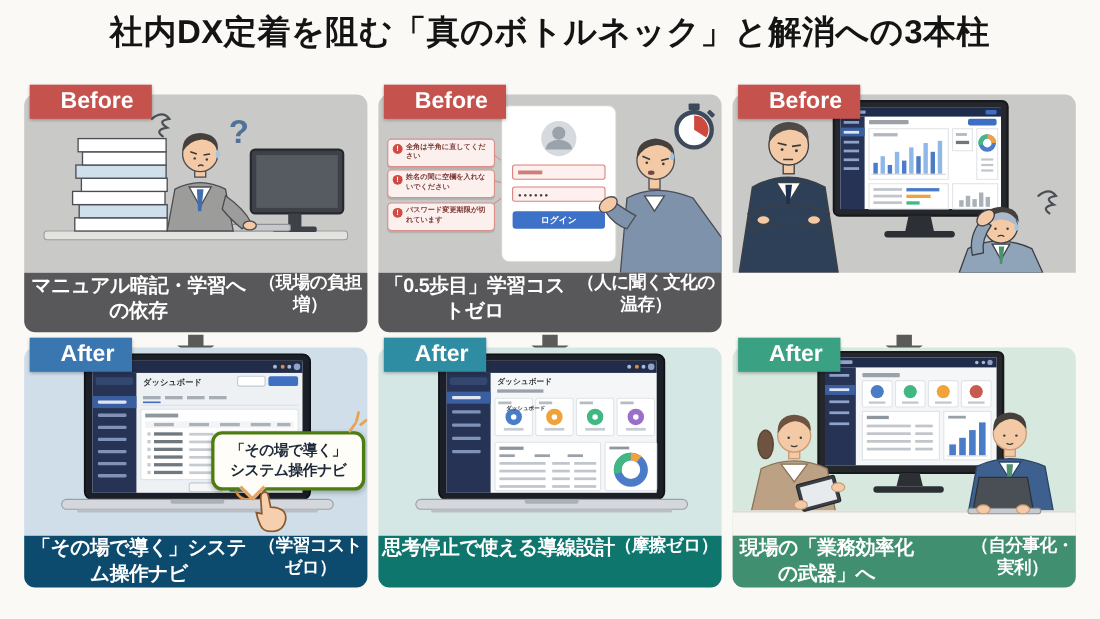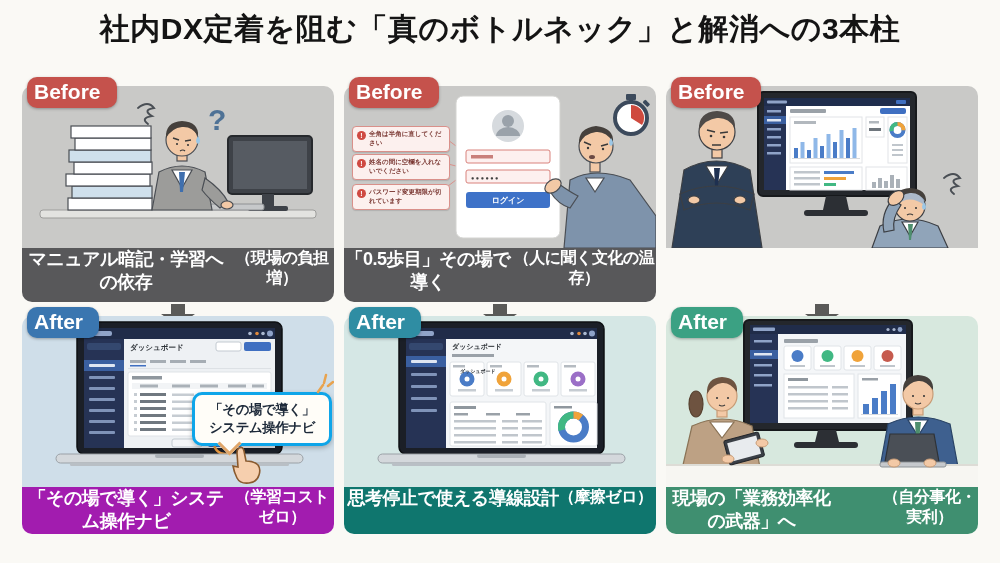--- a/index.html
+++ b/index.html
@@ -27,28 +27,28 @@
   .c3 .after-illus{background:#d7e8de;}
   .illus svg{display:block;}
 
   .caption{
     position:absolute;left:0;width:312px;color:#fff;text-align:center;
     display:flex;flex-direction:row;justify-content:center;
     border-radius:0 0 10px 10px;line-height:1.25;
   }
   .caption-before{top:162px;height:54px;background:#58585a;}
   .caption-after{top:171px;height:47px;}
-  .c1 .caption-after{background:#a21caf;}
+  .c1 .caption-after{background:#0c4a6e;}
   .c2 .caption-after{background:#0f766e;}
   .c3 .caption-after{background:#3f8f70;gap:44px;}
   .cap1{font-size:18px;font-weight:bold;letter-spacing:-0.5px;}
   .cap2{font-size:16px;font-weight:bold;letter-spacing:-0.5px;}
 
   .badge{
-    position:absolute;top:-9px;left:5px;padding:3px 16px 4px 7px;border-radius:10px;
+    position:absolute;top:-9px;left:5px;padding:3px 16px 4px 28px;border-radius:0;
     color:#fff;font-weight:bold;font-size:21px;z-index:4;
     box-shadow:0 1px 3px rgba(0,0,0,.3);
   }
   .badge-before{background:#c5524c;}
   .c1 .badge-after{background:#3a76b0;}
   .c2 .badge-after{background:#2f8da3;}
   .c3 .badge-after{background:#3ba183;}
 
   .arrow{position:absolute;top:304px;left:0;width:312px;display:flex;justify-content:center;}
 
@@ -62,21 +62,21 @@
   .err-icon{
     flex:0 0 auto;width:9px;height:9px;border-radius:50%;background:#cf4a42;
     color:#fff;font-size:7px;font-weight:bold;line-height:9px;text-align:center;margin-top:1px;
   }
   .err-text{font-size:6.5px;line-height:1.35;color:#7c3a35;font-weight:bold;}
   #err1{top:40px} #err2{top:68px} #err3{top:98px}
 
   
   .nav-tooltip{
     position:absolute;left:170px;top:76px;width:130px;z-index:3;
-    background:#fffdf8;border:3px solid #0ea5e9;border-radius:10px;
+    background:#fffdf8;border:3px solid #4d7c0f;border-radius:10px;
     padding:6px 2px;text-align:center;font-weight:bold;color:#1e2a3a;
     box-shadow:0 2px 5px rgba(0,0,0,.25);
   }
   .nav-tooltip:after{
     content:"";position:absolute;left:26px;bottom:-9px;width:14px;height:14px;
     background:#fffdf8;border-right:3px solid #e0a568;border-bottom:3px solid #e0a568;
     transform:rotate(45deg);
   }
   .nav-tooltip .t1,.nav-tooltip .t2{font-size:13.5px;letter-spacing:-0.5px;}
 
@@ -301,21 +301,21 @@
       <div class="err-box" id="err2">
         <span class="err-icon">!</span>
         <span class="err-text">姓名の間に空欄を入れないでください</span>
       </div>
       <div class="err-box" id="err3">
         <span class="err-icon">!</span>
         <span class="err-text">パスワード変更期限が切れています</span>
       </div>
     </div>
     <div class="caption caption-before">
-      <div class="cap1">「0.5歩目」その場で導く</div>
+      <div class="cap1">「0.5歩目」学習コストゼロ</div>
       <div class="cap2">（人に聞く文化の温存）</div>
     </div>
   </section>
 
   <div class="arrow">
     <svg width="34" height="22" viewBox="0 0 34 22">
         <polygon points="10,0 24,0 24,10 34,10 17,22 0,10 10,10" fill="#5a5a58"></polygon>
       </svg>
   </div>
 

